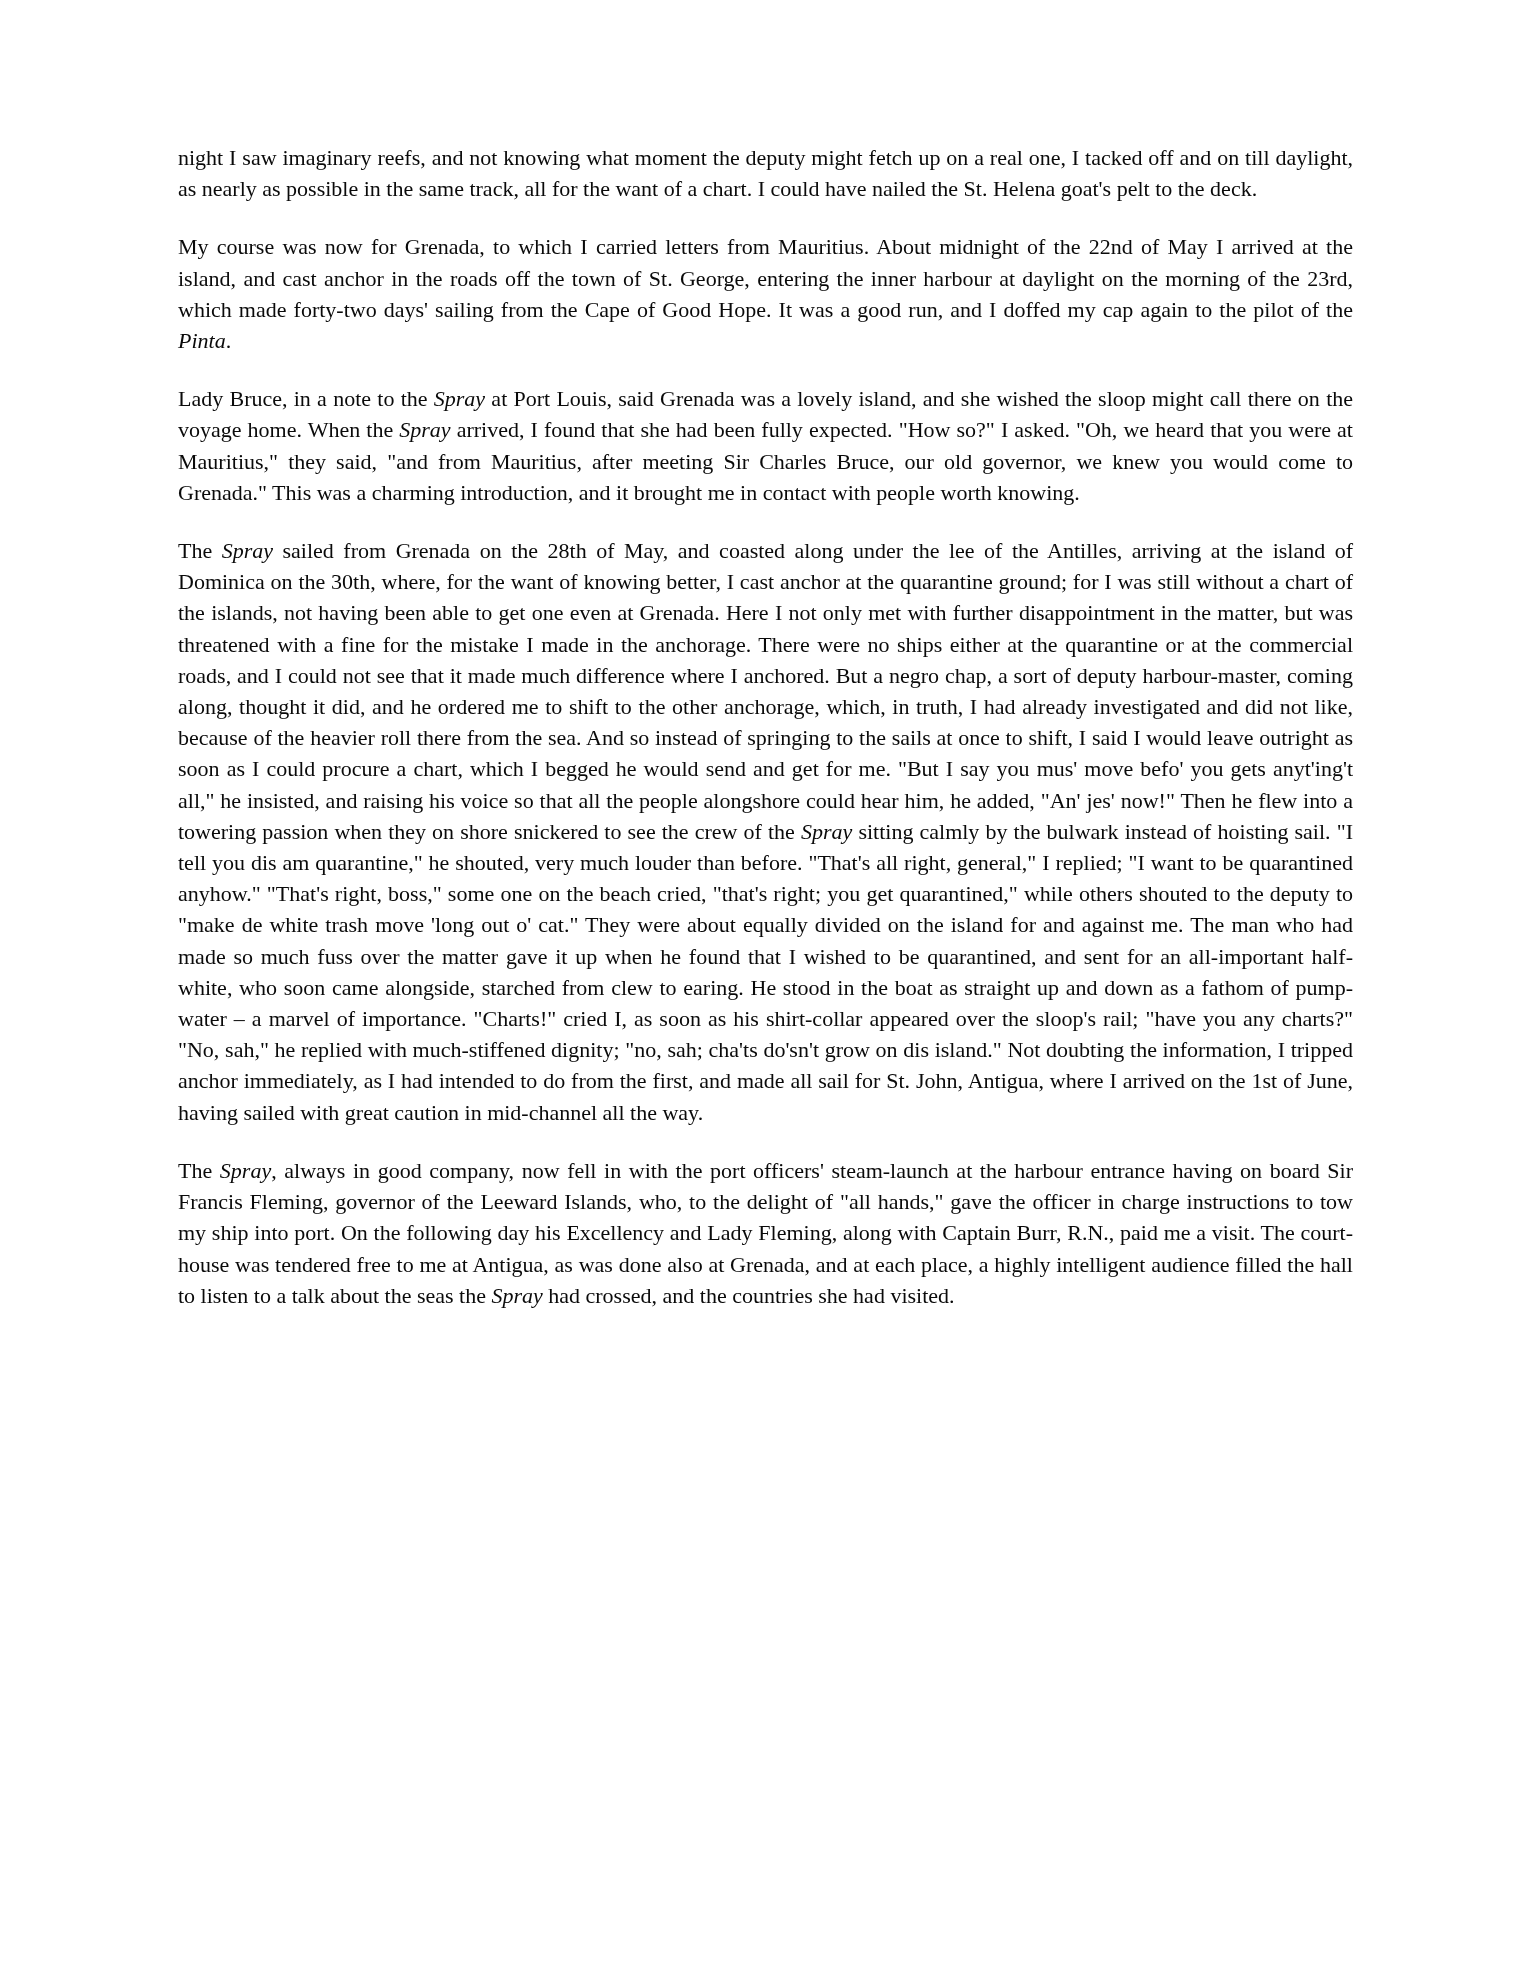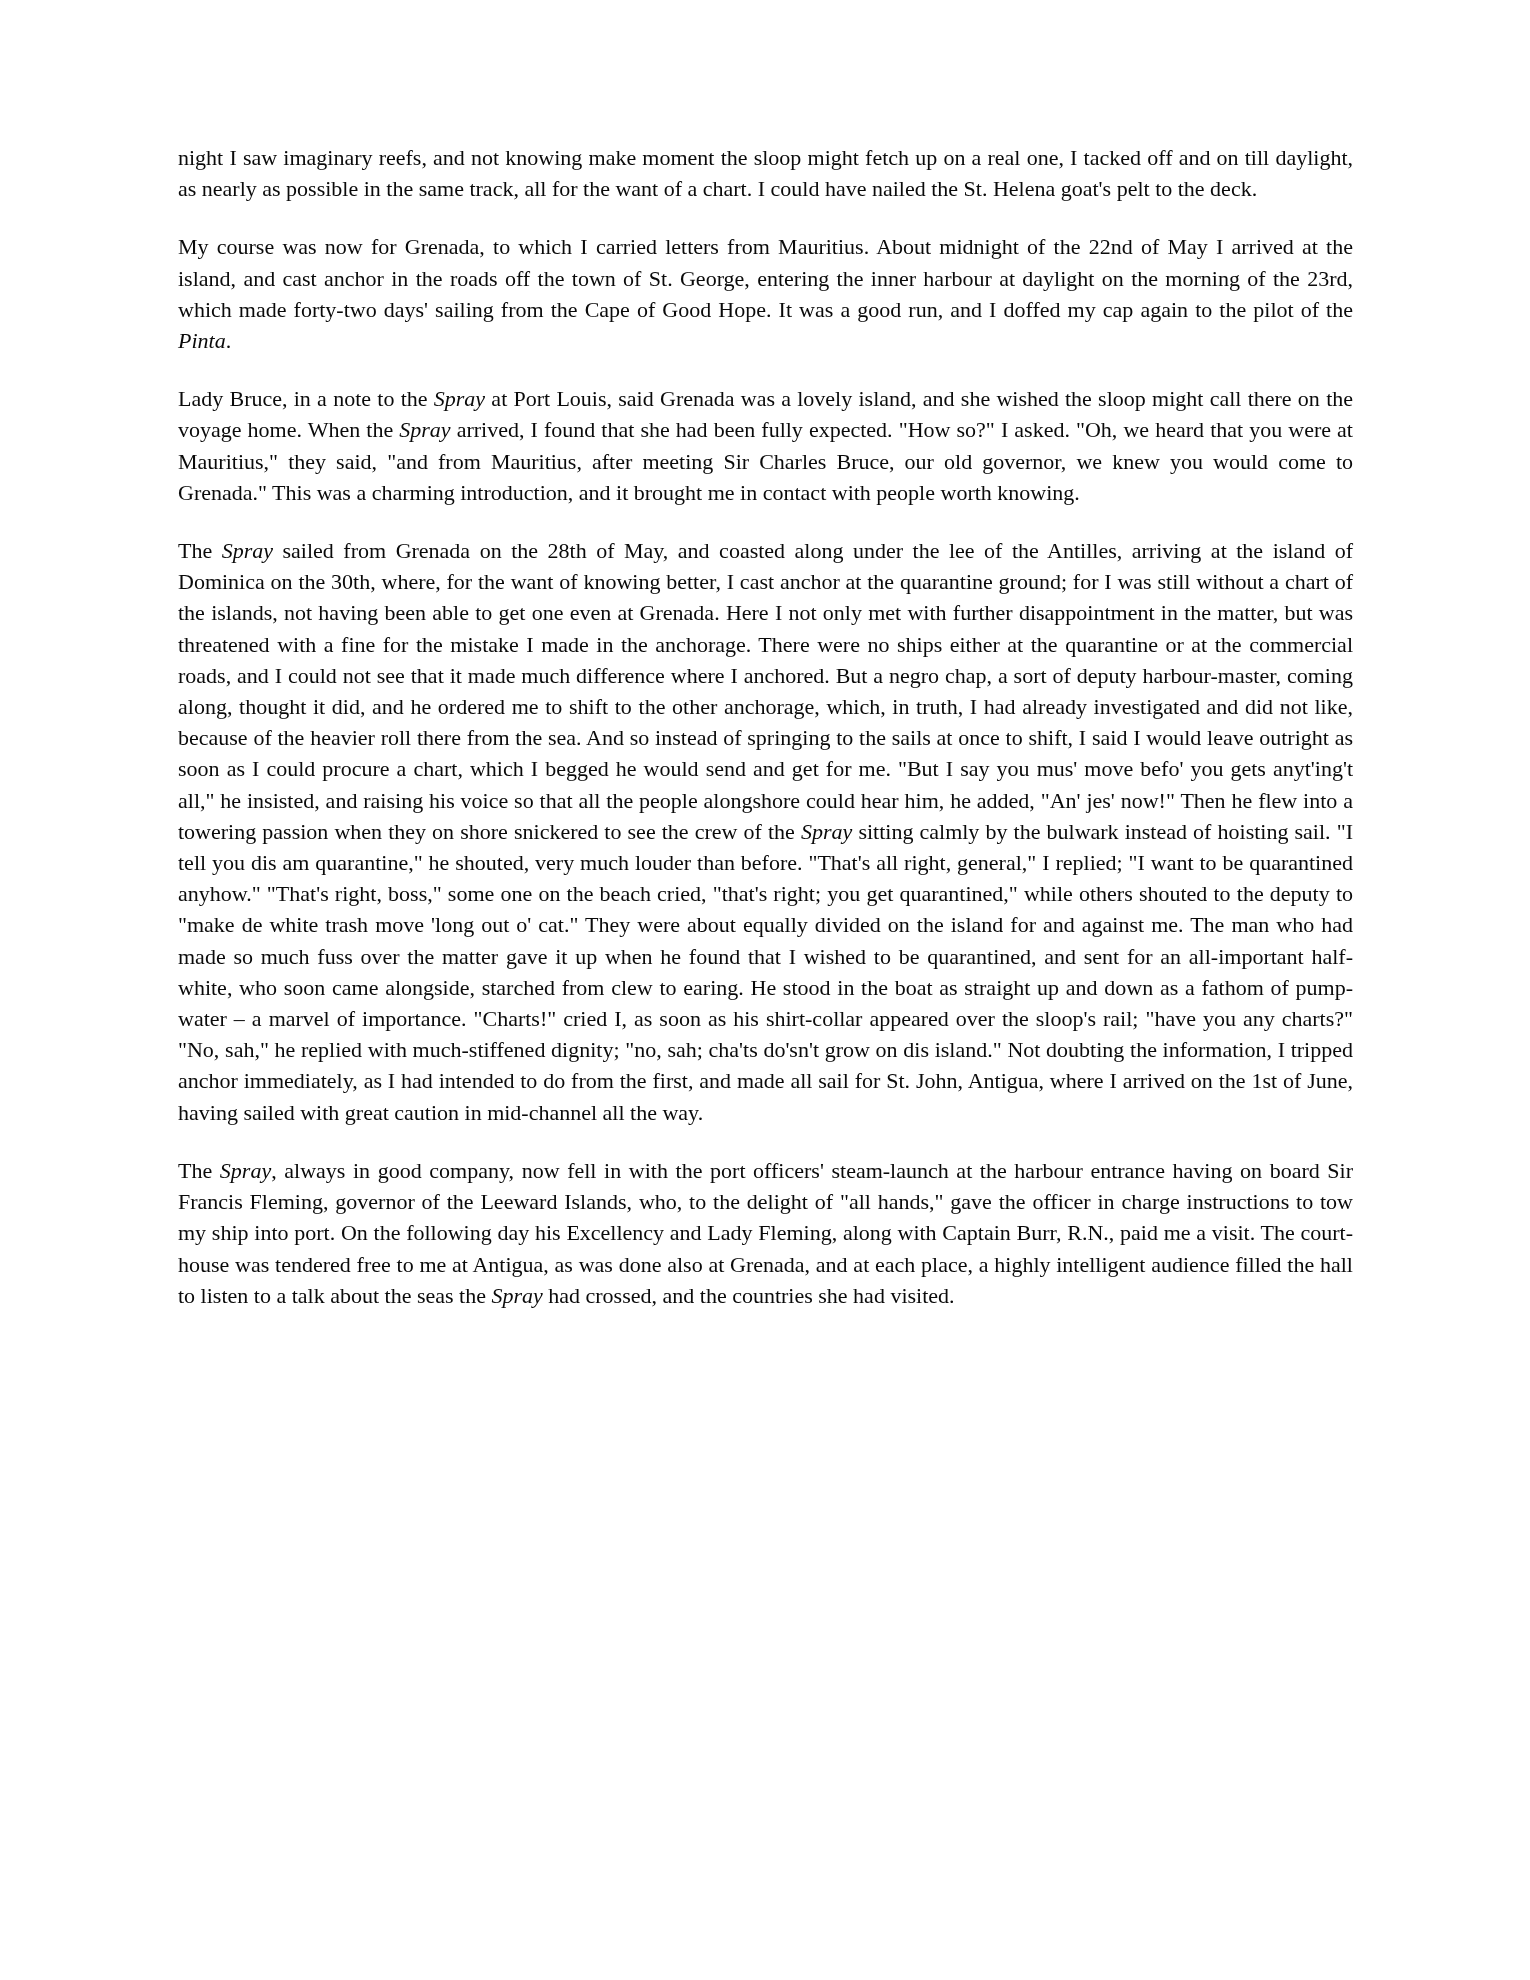--- a/index.html
+++ b/index.html
@@ -38,19 +38,19 @@
     padding: 0;
   }
   .text-block i {
   }
 </style>
 </head>
 <body>
 
 <main class="page">
   <div class="text-block" id="text-block">
-      <p><span>night I saw imaginary reefs, and not knowing make moment the sloop might fetch up on a real one, I tacked off and on till daylight, as nearly as possible in the same track, all for the want of a chart. I could have nailed the St. Helena goat's pelt to the deck.</span></p>
+      <p><span>night I saw imaginary reefs, and not knowing what moment the deputy might fetch up on a real one, I tacked off and on till daylight, as nearly as possible in the same track, all for the want of a chart. I could have nailed the St. Helena goat's pelt to the deck.</span></p>
       <p><span>My course was now for Grenada, to which I carried letters from Mauritius. About midnight of the 22nd of May I arrived at the island, and cast anchor in the roads off the town of St. George, entering the inner harbour at daylight on the morning of the 23rd, which made forty-two days' sailing from the Cape of Good Hope. It was a good run, and I doffed my cap again to the pilot of the </span><i>Pinta</i><span>.</span></p>
       <p><span>Lady Bruce, in a note to the </span><i>Spray</i><span> at Port Louis, said Grenada was a lovely island, and she wished the sloop might call there on the voyage home. When the </span><i>Spray</i><span> arrived, I found that she had been fully expected. "How so?" I asked. "Oh, we heard that you were at Mauritius," they said, "and from Mauritius, after meeting Sir Charles Bruce, our old governor, we knew you would come to Grenada." This was a charming introduction, and it brought me in contact with people worth knowing.</span></p>
       <p><span>The </span><i>Spray</i><span> sailed from Grenada on the 28th of May, and coasted along under the lee of the Antilles, arriving at the island of Dominica on the 30th, where, for the want of knowing better, I cast anchor at the quarantine ground; for I was still without a chart of the islands, not having been able to get one even at Grenada. Here I not only met with further disappointment in the matter, but was threatened with a fine for the mistake I made in the anchorage. There were no ships either at the quarantine or at the commercial roads, and I could not see that it made much difference where I anchored. But a negro chap, a sort of deputy harbour-master, coming along, thought it did, and he ordered me to shift to the other anchorage, which, in truth, I had already investigated and did not like, because of the heavier roll there from the sea. And so instead of springing to the sails at once to shift, I said I would leave outright as soon as I could procure a chart, which I begged he would send and get for me. "But I say you mus' move befo' you gets anyt'ing't all," he insisted, and raising his voice so that all the people alongshore could hear him, he added, "An' jes' now!" Then he flew into a towering passion when they on shore snickered to see the crew of the </span><i>Spray</i><span> sitting calmly by the bulwark instead of hoisting sail. "I tell you dis am quarantine," he shouted, very much louder than before. "That's all right, general," I replied; "I want to be quarantined anyhow." "That's right, boss," some one on the beach cried, "that's right; you get quarantined," while others shouted to the deputy to "make de white trash move 'long out o' cat." They were about equally divided on the island for and against me. The man who had made so much fuss over the matter gave it up when he found that I wished to be quarantined, and sent for an all-important half-white, who soon came alongside, starched from clew to earing. He stood in the boat as straight up and down as a fathom of pump-water – a marvel of importance. "Charts!" cried I, as soon as his shirt-collar appeared over the sloop's rail; "have you any charts?" "No, sah," he replied with much-stiffened dignity; "no, sah; cha'ts do'sn't grow on dis island." Not doubting the information, I tripped anchor immediately, as I had intended to do from the first, and made all sail for St. John, Antigua, where I arrived on the 1st of June, having sailed with great caution in mid-channel all the way.</span></p>
       <p><span>The </span><i>Spray</i><span>, always in good company, now fell in with the port officers' steam-launch at the harbour entrance having on board Sir Francis Fleming, governor of the Leeward Islands, who, to the delight of "all hands," gave the officer in charge instructions to tow my ship into port. On the following day his Excellency and Lady Fleming, along with Captain Burr, R.N., paid me a visit. The court-house was tendered free to me at Antigua, as was done also at Grenada, and at each place, a highly intelligent audience filled the hall to listen to a talk about the seas the </span><i>Spray</i><span> had crossed, and the countries she had visited.</span></p>
     </div>
 </main>
 
 </body></html>

